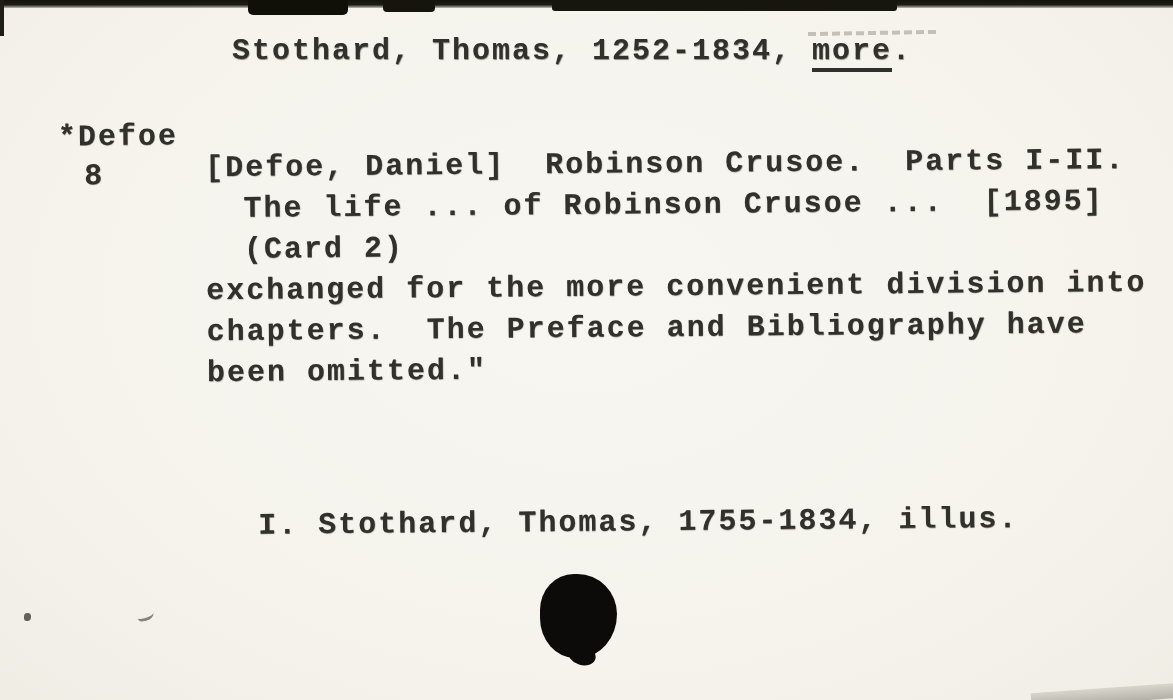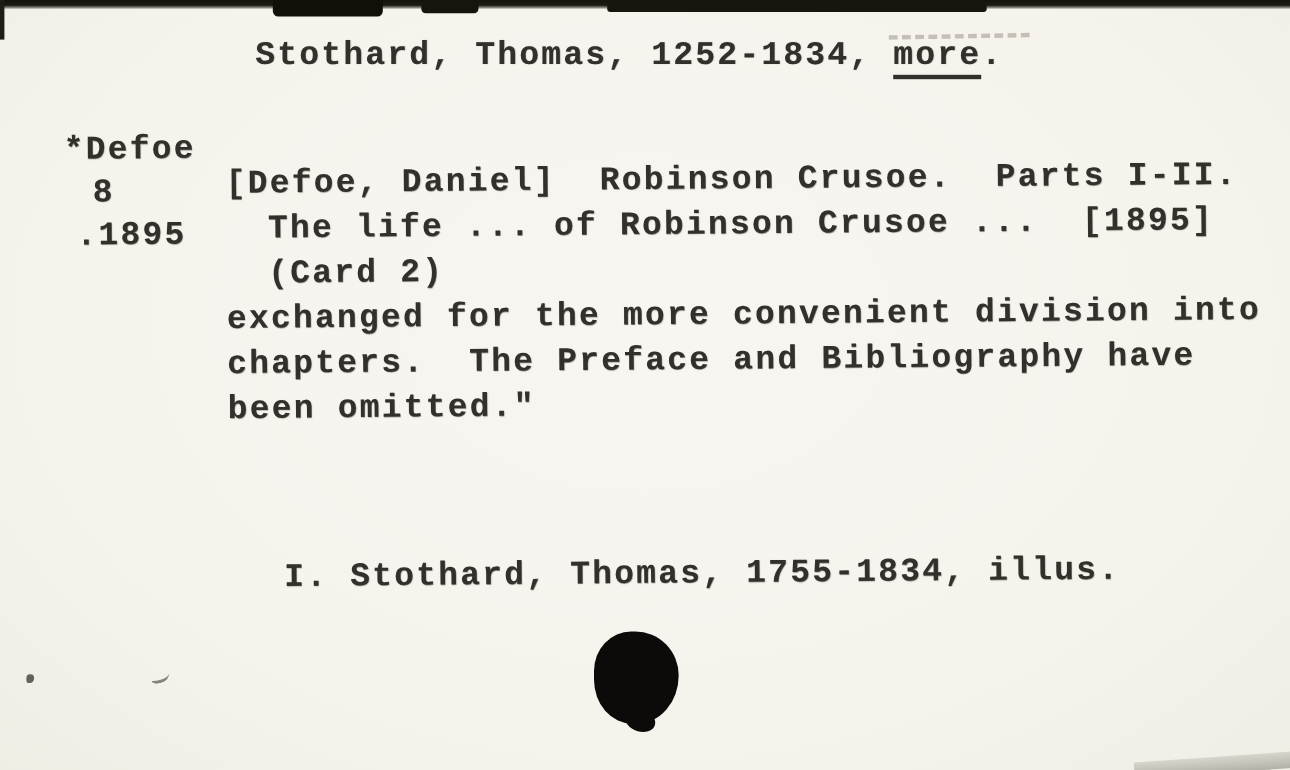--- a/index.html
+++ b/index.html
@@ -70,21 +70,20 @@
 <div class="edge-left"></div>
 <div class="edge-bottom-right"></div>
 
 <div class="typed" style="left:232px; top:34px;"><span>Stothard, Thomas, 1252-1834, </span><span class="underline">more</span><span>.</span></div>
 <div class="erasure"></div>
 
 <div class="tilt">
 
   <div class="typed" style="left:58px; top:120px;">*Defoe</div>
   <div class="typed" style="left:84px; top:159px;">8</div>
-  <div class="typed" style="left:69px; top:198px;">.1895</div>
 
   <div class="typed" style="left:205px; top:152px;">[Defoe, Daniel]  Robinson Crusoe.  Parts I-II.</div>
   <div class="typed" style="left:243px; top:193px;">The life ... of Robinson Crusoe ...  [1895]</div>
   <div class="typed" style="left:243px; top:234px;">(Card 2)</div>
   <div class="typed" style="left:205px; top:275px;">exchanged for the more convenient division into</div>
   <div class="typed" style="left:205px; top:316px;">chapters.  The Preface and Bibliography have</div>
   <div class="typed" style="left:205px; top:357px;">been omitted."</div>
 
   <div class="typed" style="left:255px; top:510px;">I. Stothard, Thomas, 1755-1834, illus.</div>
 </div>

